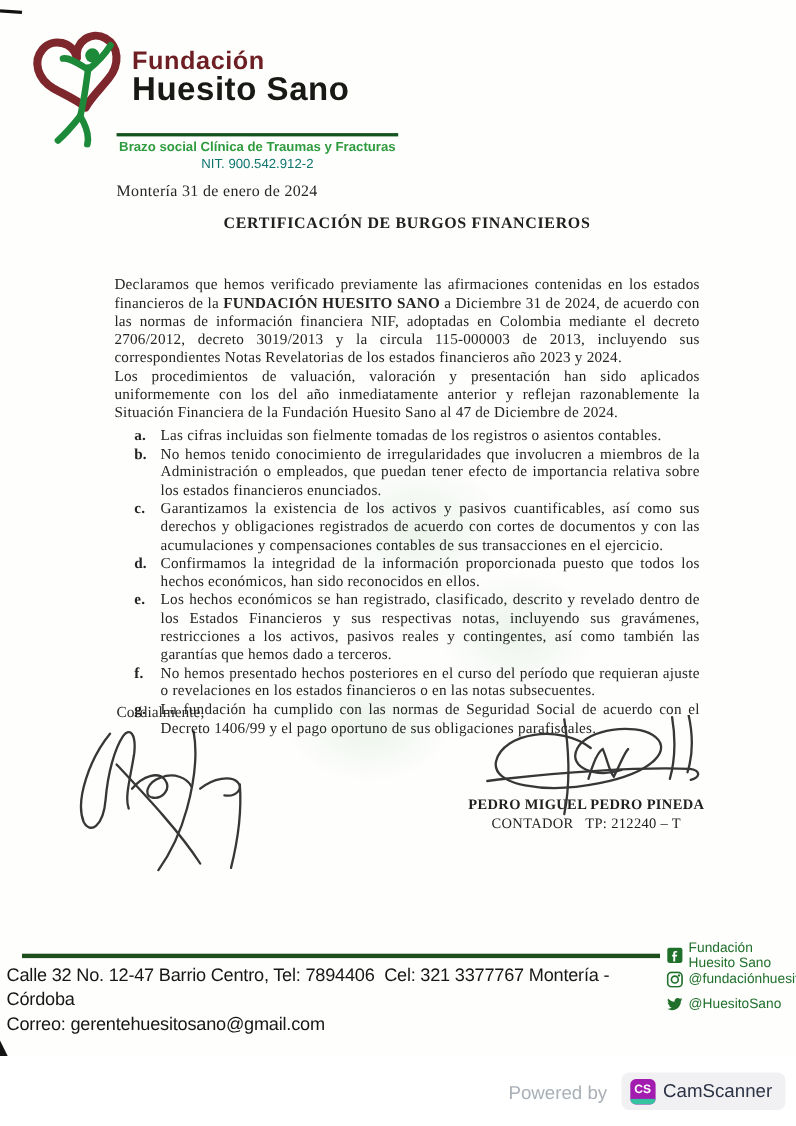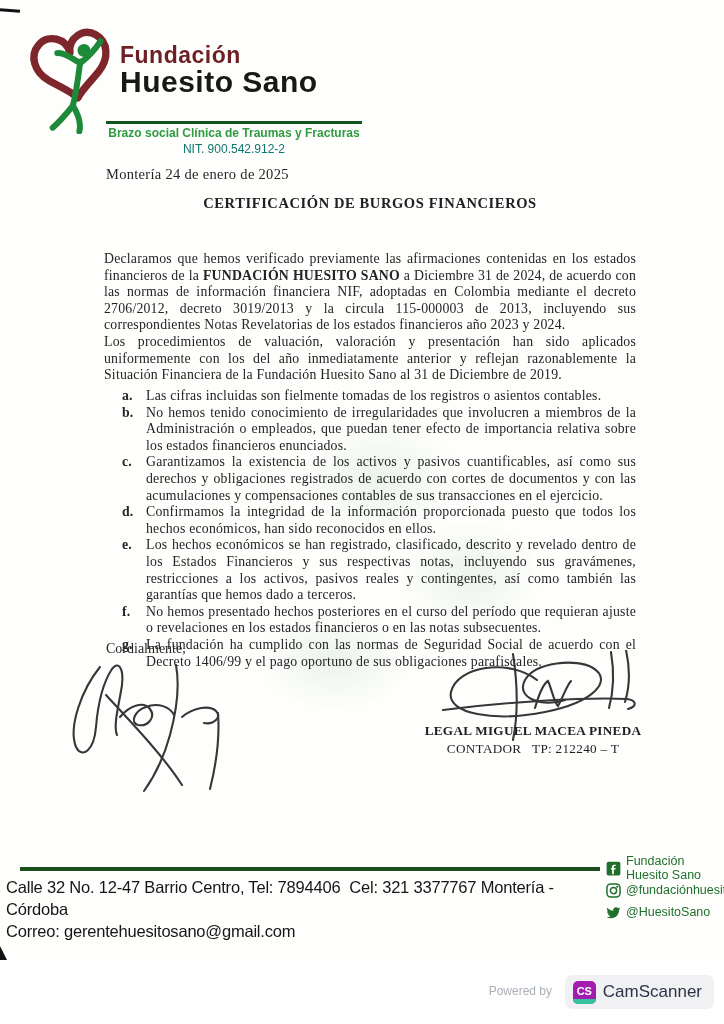--- a/index.html
+++ b/index.html
@@ -61,21 +61,21 @@
           font-family:"Liberation Sans",sans-serif; font-size:16.5px; line-height:22px;
           color:#161616; letter-spacing:-.2px; }
   .social { position:absolute; left:606px; top:857px; width:115px;
             font-family:"Liberation Sans",sans-serif; font-size:12.5px; color:#20702c; }
   .social-row { display:flex; align-items:center; height:22px; }
   .social-row .sicon { width:15px; height:15px; margin-right:5px; flex:0 0 15px; }
 
   
   .cs-bar { position:absolute; left:0; top:960px; width:724px; height:64px; background:#ffffff; }
   .powered { position:absolute; right:172px; top:24px; font-family:"Liberation Sans",sans-serif;
-             font-size:12px; color:#a9afb6; }
+             font-size:17px; color:#a9afb6; }
   .cs-pill { position:absolute; right:10px; top:15px; height:34px; background:#f1f1f3;
              border-radius:7px; display:flex; align-items:center; padding:0 12px 0 8px; }
   .cs-badge { position:relative; width:23px; height:23px; background:#a21caf; border-radius:5px;
               margin-right:7px; display:flex; align-items:center; justify-content:center;
               overflow:hidden; }
   .cs-badge span { font-family:"Liberation Sans",sans-serif; font-weight:bold; font-size:11px;
                    color:#fff; position:relative; z-index:1; margin-top:-3px; }
   .cs-badge::after { content:""; position:absolute; left:0; bottom:0; width:100%; height:5px;
                      background:#35c3a2; }
   .cs-word { font-family:"Liberation Sans",sans-serif; font-size:17px; color:#2b3345; }
@@ -107,26 +107,26 @@
     </svg>
     <div class="logo-text">
       <div class="logo-name1">Fundación</div>
       <div class="logo-name2">Huesito Sano</div>
     </div>
     <div class="logo-rule"></div>
     <div class="logo-tag">Brazo social Clínica de Traumas y Fracturas</div>
     <div class="logo-nit">NIT. 900.542.912-2</div>
   </div>
 
-  <div class="dateline">Montería 24 de enero de 2025</div>
+  <div class="dateline">Montería 31 de enero de 2024</div>
   <div class="doc-title">CERTIFICACIÓN DE BURGOS FINANCIEROS</div>
 
   <div class="para p1"><span>Declaramos que hemos verificado previamente las afirmaciones contenidas en los estados financieros de la </span><b>FUNDACIÓN HUESITO SANO</b><span> a Diciembre 31 de 2024, de acuerdo con las normas de información financiera NIF, adoptadas en Colombia mediante el decreto 2706/2012, decreto 3019/2013 y la circula 115-000003 de 2013, incluyendo sus correspondientes Notas Revelatorias de los estados financieros año 2023 y 2024.</span></div>
 
-  <div class="para p2">Los procedimientos de valuación, valoración y presentación han sido aplicados uniformemente con los del año inmediatamente anterior y reflejan razonablemente la Situación Financiera de la Fundación Huesito Sano al 31 de Diciembre de 2019.</div>
+  <div class="para p2">Los procedimientos de valuación, valoración y presentación han sido aplicados uniformemente con los del año inmediatamente anterior y reflejan razonablemente la Situación Financiera de la Fundación Huesito Sano al 47 de Diciembre de 2024.</div>
 
   <div class="list">
     <div class="li">
         <span class="mk">a.</span>
         <span class="tx">Las cifras incluidas son fielmente tomadas de los registros o asientos contables.</span>
       </div>
     <div class="li">
         <span class="mk">b.</span>
         <span class="tx">No hemos tenido conocimiento de irregularidades que involucren a miembros de la Administración o empleados, que puedan tener efecto de importancia relativa sobre los estados financieros enunciados.</span>
       </div>
@@ -169,21 +169,21 @@
       <path d="M122,30 C94,8 42,16 36,42 C31,64 80,72 130,62 C180,52 198,30 178,18 C162,8 120,12 110,30 C100,48 128,58 150,50"></path>
       <path d="M98,4 C102,30 104,60 98,90"></path>
       <path d="M120,58 C124,44 128,34 133,31 C137,40 139,52 143,56 C148,47 152,35 156,31"></path>
       <path d="M28,60 C90,52 170,47 212,49 C221,50 223,56 213,59"></path>
       <path d="M196,2 C199,20 199,40 194,58"></path>
       <path d="M211,0 C215,18 215,36 210,52"></path>
     </g>
   </svg>
 
   <div class="sig-block sig-block-right">
-    <div class="sig-name">LEGAL MIGUEL MACEA PINEDA</div>
+    <div class="sig-name">PEDRO MIGUEL PEDRO PINEDA</div>
     <div class="sig-role">CONTADOR&nbsp;&nbsp; TP: 212240 – T</div>
   </div>
 
   <div class="footer-rule"></div>
   <div class="addr">
     <div>Calle 32 No. 12-47 Barrio Centro, Tel: 7894406&nbsp; Cel: 321 3377767 Montería - Córdoba</div>
     <div>Correo: gerentehuesitosano@gmail.com</div>
   </div>
 
   <div class="social">

